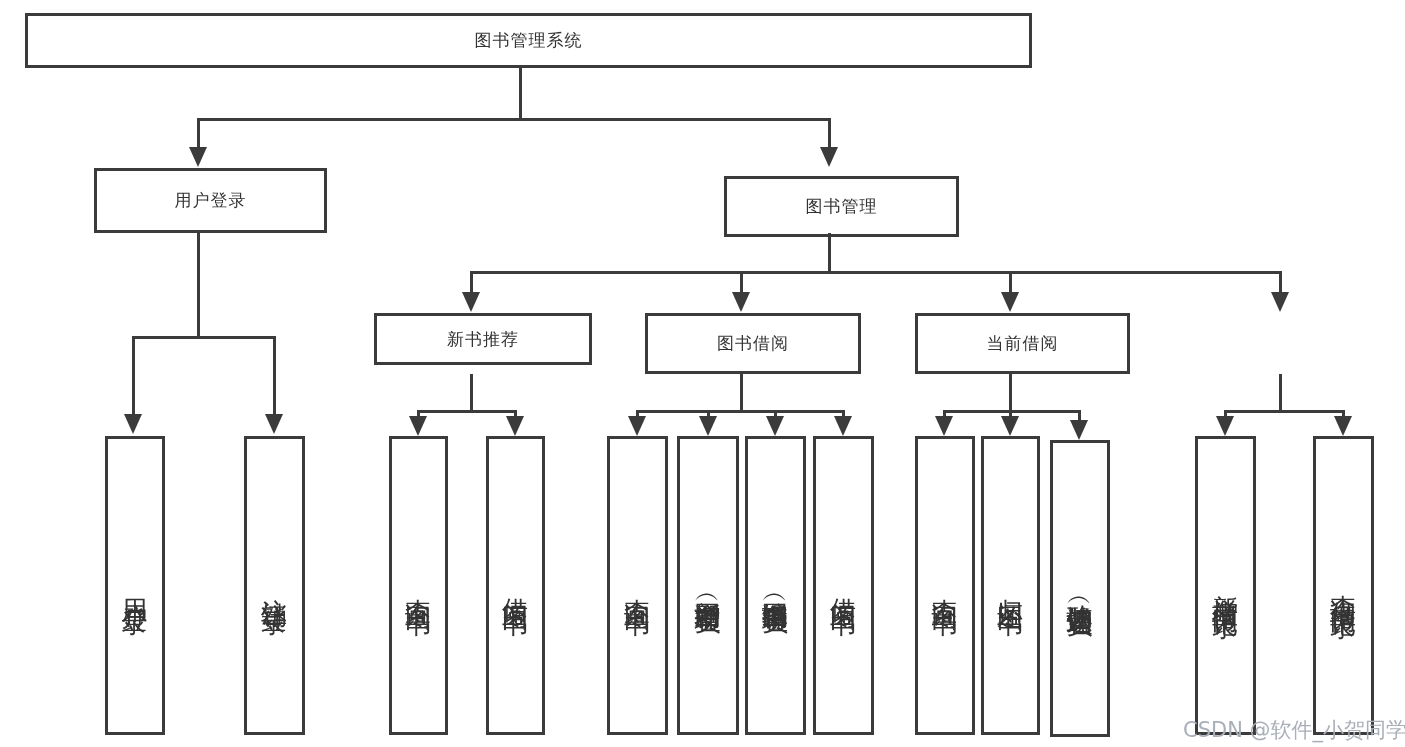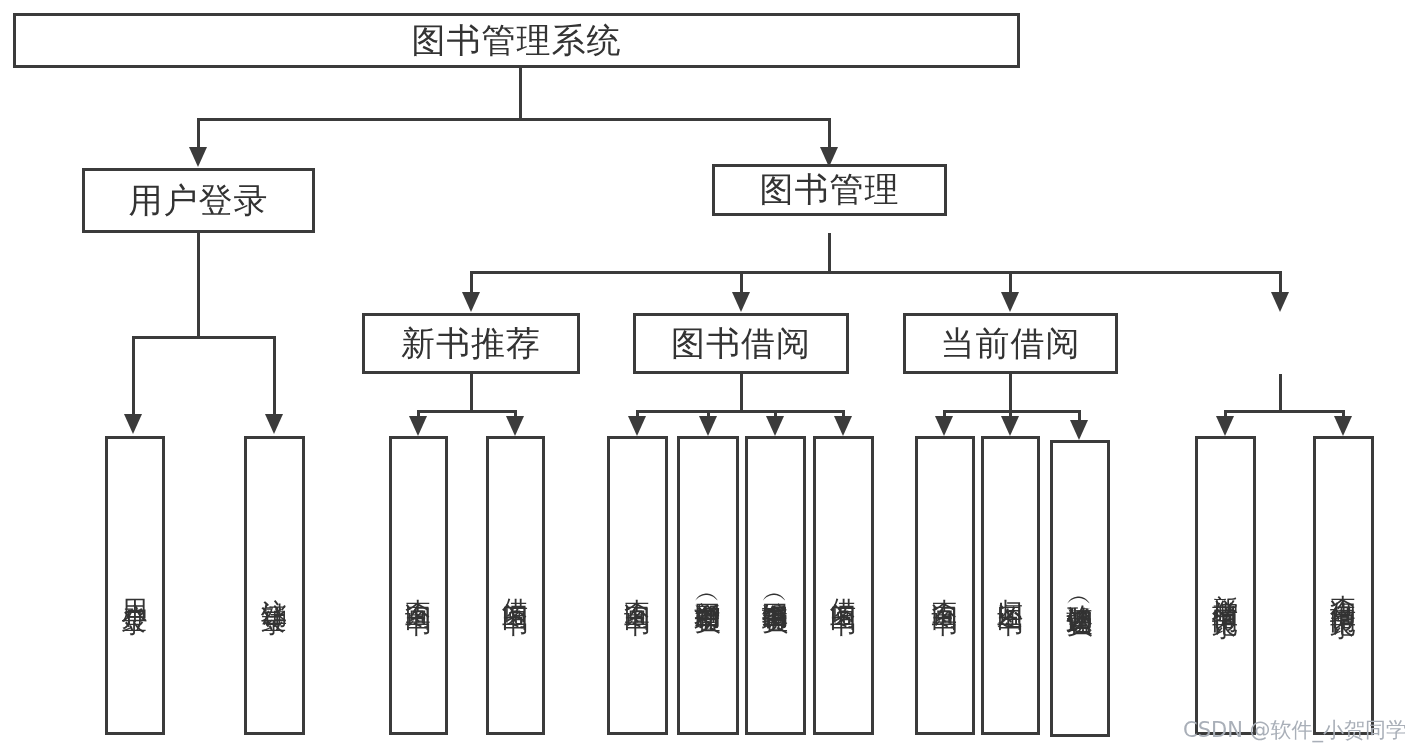--- a/index.html
+++ b/index.html
@@ -19,21 +19,21 @@
   }
   .box{
     position:absolute;
     background:var(--bg);
     border:3px solid var(--line);
     box-sizing:border-box;
     display:flex;
     align-items:center;
     justify-content:center;
   }
-  .hbox{ font-size:34px; letter-spacing:1px; white-space:nowrap; }
+  .hbox{ font-size:17px; letter-spacing:1px; white-space:nowrap;margin-left:12px; }
   .vbox{ font-size:26px; }
   .vbox .vtext{
     writing-mode:vertical-rl;
     text-orientation:mixed;
     letter-spacing:4px;
     line-height:1;
     max-height:288px;
   }
   .vl{ position:absolute; width:3px; background:var(--line); }
   .hl{ position:absolute; height:3px; background:var(--line); }
@@ -58,25 +58,25 @@
 <div id="canvas">
 
   <div class="box hbox" style="left:13px;top:13px;width:1007px;height:55px;">
     <span>图书管理系统</span>
   </div>
 
   <div class="box hbox" style="left:82px;top:168px;width:233px;height:65px;">
     <span>用户登录</span>
   </div>
 
-  <div class="box hbox" style="left:712px;top:164px;width:235px;height:52px;">
+  <div class="box hbox" style="left:712px;top:176px;width:235px;height:61px;">
     <span>图书管理</span>
   </div>
 
-  <div class="box hbox" style="left:362px;top:313px;width:218px;height:61px;">
+  <div class="box hbox" style="left:362px;top:313px;width:218px;height:52px;">
     <span>新书推荐</span>
   </div>
 
   <div class="box hbox" style="left:633px;top:313px;width:216px;height:61px;">
     <span>图书借阅</span>
   </div>
 
   <div class="box hbox" style="left:903px;top:313px;width:215px;height:61px;">
     <span>当前借阅</span>
   </div>

